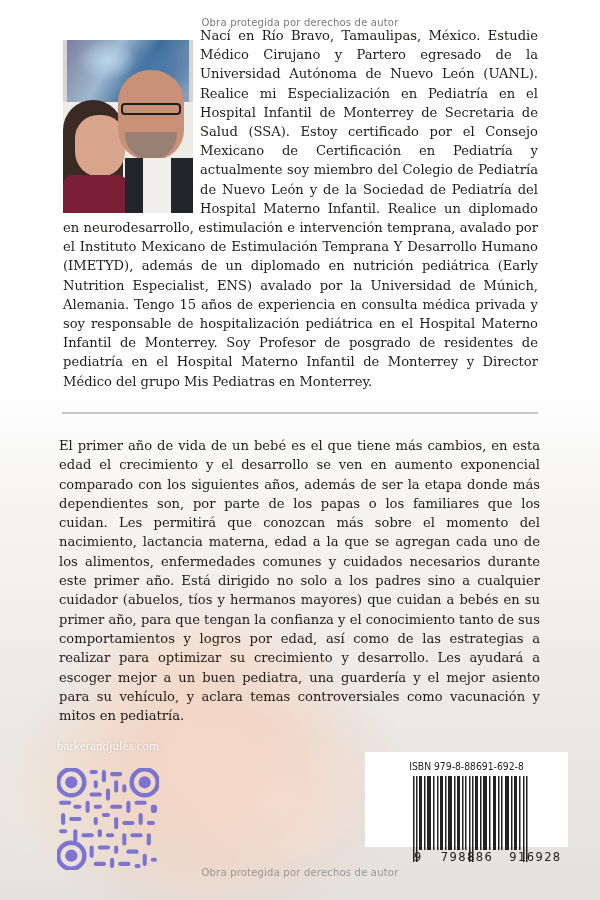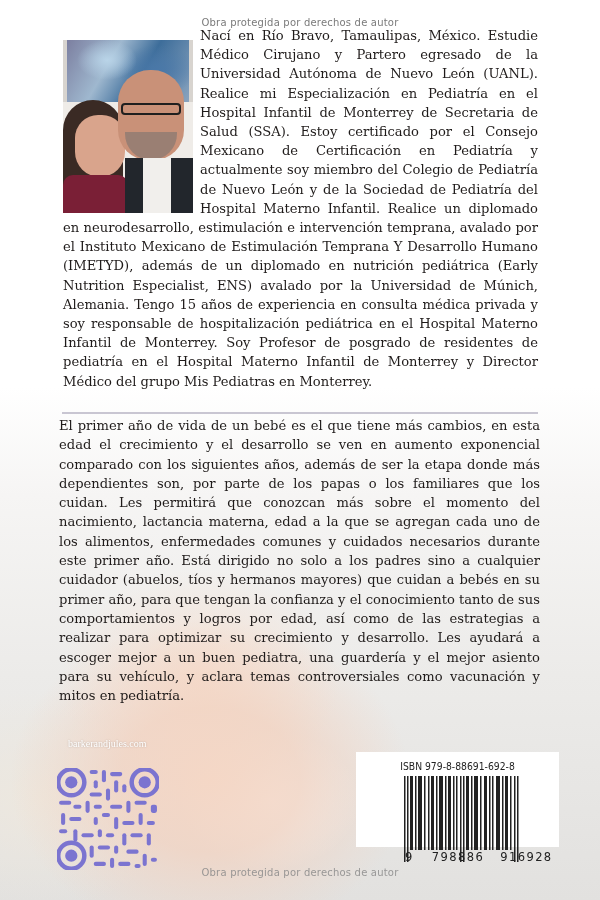--- a/index.html
+++ b/index.html
@@ -49,34 +49,34 @@
       position: absolute; left: 63px; top: 26px; width: 475px;
       font-size: 13.1px; line-height: 19.2px; color: #1f1b1a; text-align: justify;
     }
     .bio::before {
       content: ""; float: left; width: 137px; height: 176px;
     }
     .separator {
       position: absolute; left: 62px; top: 412px; width: 476px; height: 2px; background: #c9c6d2;
     }
     .desc {
-      position: absolute; left: 59px; top: 416px; width: 481px;
+      position: absolute; left: 59px; top: 436px; width: 481px;
       font-size: 13.1px; line-height: 19.3px; color: #1f1b1a; text-align: justify;
     }
     .site {
-      position: absolute; left: 68px; top: 738px;
-      font-family: "Liberation Serif", serif; font-size: 10px; color: #ffffff;
+      position: absolute; left: 57px; top: 738px;
+      font-family: "Liberation Serif", serif; font-size: 13px; color: #ffffff;
       text-shadow: 0 0 2px rgba(0,0,0,0.25);
     }
     .qr {
       position: absolute; left: 57px; top: 768px; width: 102px; height: 102px;
     }
     .qr svg { width: 102px; height: 102px; display: block; }
     .barcode-box {
-      position: absolute; left: 356px; top: 752px; width: 203px; height: 95px; background: #ffffff;
+      position: absolute; left: 365px; top: 752px; width: 203px; height: 95px; background: #ffffff;
     }
     .isbn-text {
       position: absolute; left: 0; top: 8px; width: 203px; text-align: center;
       font-family: "DejaVu Sans", sans-serif; font-size: 10.5px; color: #222;
       transform: scaleX(0.88);
     }
     .bars { position: absolute; left: 48px; top: 24px; width: 116px; height: 86px; }
     .bars svg { display: block; }
     .ean-digits {
       position: absolute; left: 33px; top: 98px;

